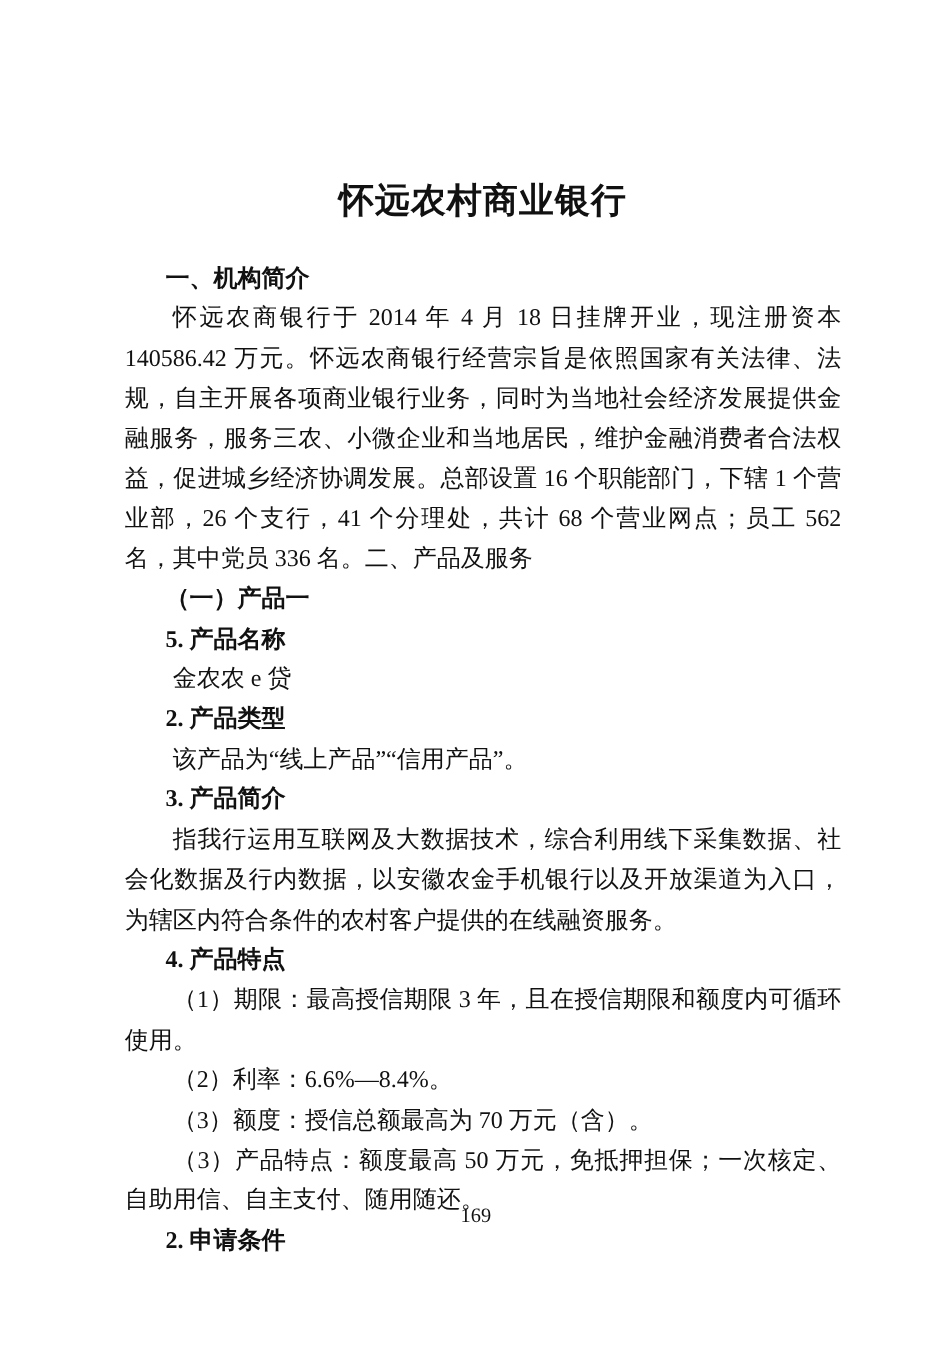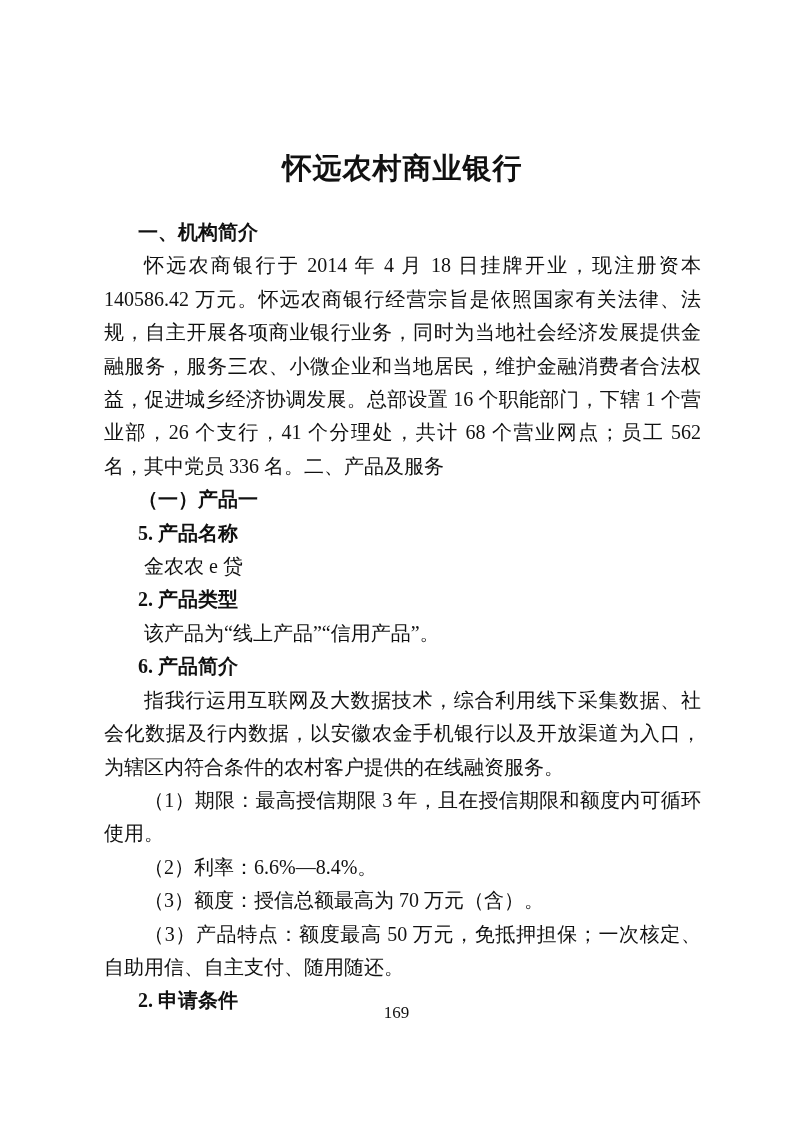--- a/index.html
+++ b/index.html
@@ -78,23 +78,24 @@
   <p class="para"><span>怀远农商银行于 2014 年 4 月 18 日挂牌开业，现注册资本 140586.42 万元。怀远农商银行经营宗旨是依照国家有关法律、法规，自主开展各项商业银行业务，同时为当地社会经济发展提供金融服务，服务三农、小微企业和当地居民，维护金融消费者合法权益，促进城乡经济协调发展。总部设置 16 个职能部门，下辖 1 个营业部，26 个支行，41 个分理处，共计 68 个营业网点；员工 562 名，其中党员 336 名。</span><span class="bold-sans">二、产品及服务</span></p>
 
   <h2 class="hd">（一）产品一</h2>
 
   <h3 class="hd">5. 产品名称</h3>
   <p class="para">金农农 e 贷</p>
 
   <h3 class="hd">2. 产品类型</h3>
   <p class="para">该产品为“线上产品”“信用产品”。</p>
 
-  <h3 class="hd">6. 产品简介</h3>
+  <h3 class="hd">3. 产品简介</h3>
   <p class="para">指我行运用互联网及大数据技术，综合利用线下采集数据、社会化数据及行内数据，以安徽农金手机银行以及开放渠道为入口，为辖区内符合条件的农村客户提供的在线融资服务。</p>
 
+  <h3 class="hd">4. 产品特点</h3>
   <p class="para">（1）期限：最高授信期限 3 年，且在授信期限和额度内可循环使用。</p>
   <p class="para">（2）利率：6.6%—8.4%。</p>
   <p class="para">（3）额度：授信总额最高为 70 万元（含）。</p>
   <p class="para">（3）产品特点：额度最高 50 万元，免抵押担保；一次核定、自助用信、自主支付、随用随还。</p>
 
   <h3 class="hd">2. 申请条件</h3>
 
   <div class="page-number">169</div>
 </div>
 

